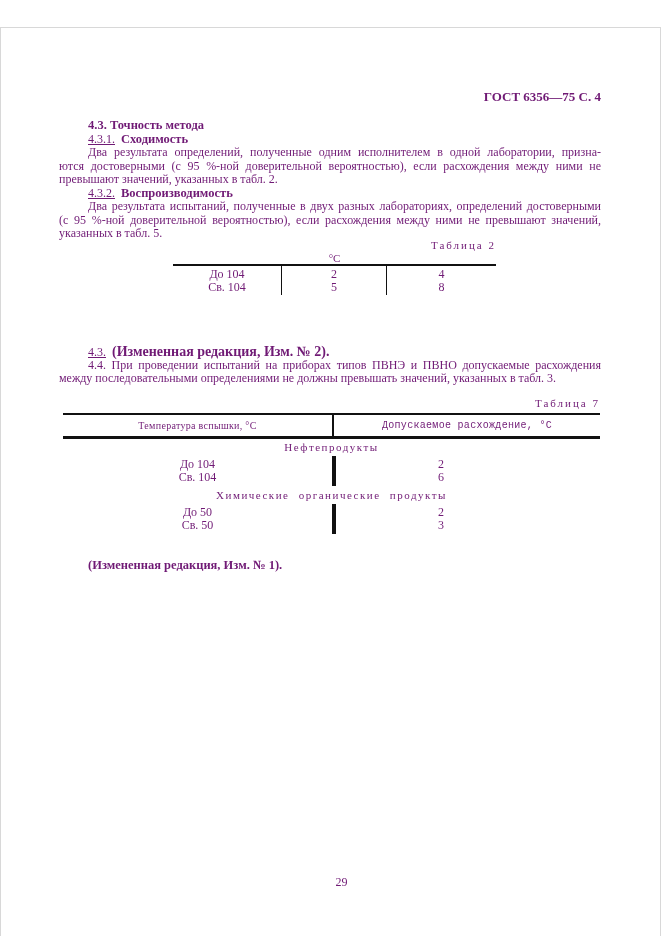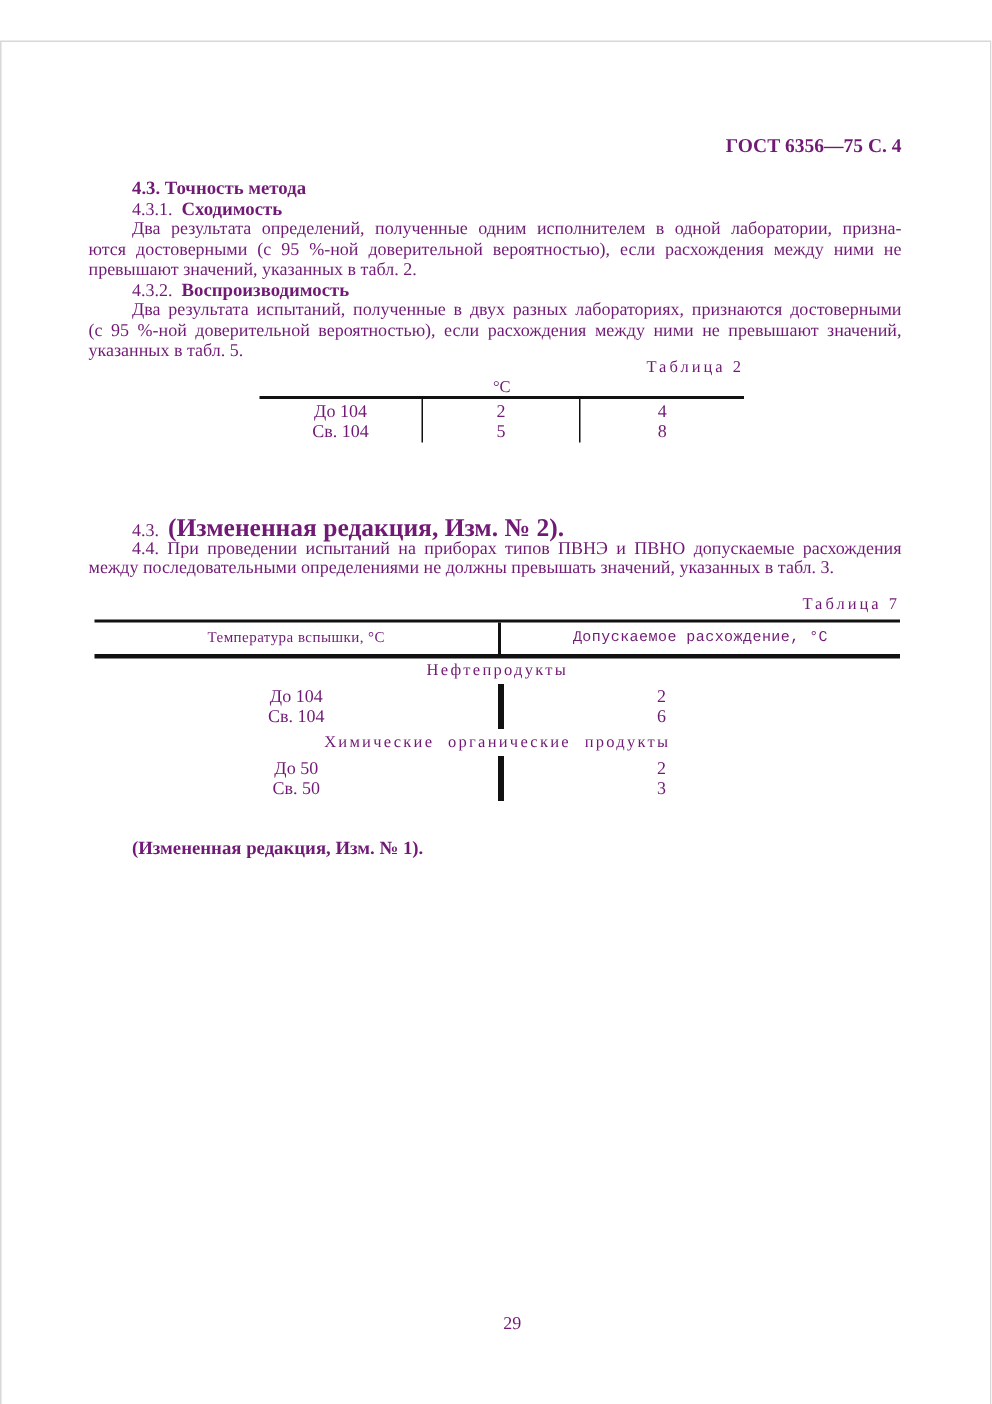--- a/index.html
+++ b/index.html
@@ -20,21 +20,21 @@
     position: absolute; top: 62px; left: 58px; width: 542px;
     text-align: right; font-weight: bold; font-size: 13px; line-height: 14px;
   }
   
   .textblock { position: absolute; left: 58px; width: 542px; }
   .t1 { top: 91px; }
   .line { height: 13.5px; line-height: 13.5px; font-size: 12px; white-space: nowrap; }
   .jl { text-align: justify; text-align-last: justify; white-space: normal; }
   .indent { padding-left: 29px; }
   .bold { font-weight: bold; font-size: 12.5px; }
-  .hnum { margin-right: 6px; }
+  .hnum { margin-right: 6px; text-decoration: underline; }
   .htitle { font-weight: bold; font-size: 12.5px; }
 
   
   .tlabel { text-align: right; font-size: 11px; letter-spacing: 2px; height: 13px; line-height: 13px; }
   .tunit  { text-align: center; font-size: 11px; height: 12px; line-height: 12px; }
 
   
   .t2wrap { position: absolute; top: 211px; left: 172px; width: 323px; }
   .t2 { border-top: 2px solid #111; }
   .t2head { display: flex; height: 23px; border-bottom: 3px solid #111; }
@@ -58,21 +58,21 @@
   .t3sect { text-align: center; font-size: 11px; letter-spacing: 1.5px; word-spacing: 5px;
             height: 17px; line-height: 17px; }
   .t3sect.sp { height: 18px; line-height: 18px; }
   .t3grp { display: flex; height: 30px; }
   .t3c.g1 { width: 269px; text-align: center; font-size: 12px; box-sizing: border-box; padding-top: 2px; }
   .t3c.g2 { width: 268px; border-left: 4px solid #111; text-align: center; font-size: 12px;
             box-sizing: border-box; padding-top: 2px; padding-right: 54px; }
 
   
   .amend1 { top: 317px; }
-  .amend-bold { font-weight: bold; font-size: 17px; }
+  .amend-bold { font-weight: bold; font-size: 14px; }
 
   .amend2 {
     position: absolute; top: 530px; left: 87px;
     font-weight: bold; font-size: 12.5px; line-height: 14px;
   }
 
   .pagenum {
     position: absolute; top: 847px; left: 10px; width: 661px;
     text-align: center; font-size: 12px;
   }
@@ -88,21 +88,21 @@
     <div class="line bold indent">4.3. Точность метода</div>
     <div class="line indent">
       <span class="hnum">4.3.1.</span><span class="htitle">Сходимость</span>
     </div>
     <div class="line jl indent">Два результата определений, полученные одним исполнителем в одной лаборатории, призна-</div>
     <div class="line jl">ются достоверными (с 95 %-ной доверительной вероятностью), если расхождения между ними не</div>
     <div class="line">превышают значений, указанных в табл. 2.</div>
     <div class="line indent">
       <span class="hnum">4.3.2.</span><span class="htitle">Воспроизводимость</span>
     </div>
-    <div class="line jl indent">Два результата испытаний, полученные в двух разных лабораториях, признаются достоверными</div>
+    <div class="line jl indent">Два результата испытаний, полученные в двух разных лабораториях, определений достоверными</div>
     <div class="line jl">(с 95 %-ной доверительной вероятностью), если расхождения между ними не превышают значений,</div>
     <div class="line">указанных в табл. 5.</div>
   </div>
 
   <div class="t2wrap">
     <div class="tlabel">Таблица 2</div>
     <div class="tunit">°С</div>
     <div class="t2">
       <div class="t2body">
         <div class="t2c c1 bcol">

